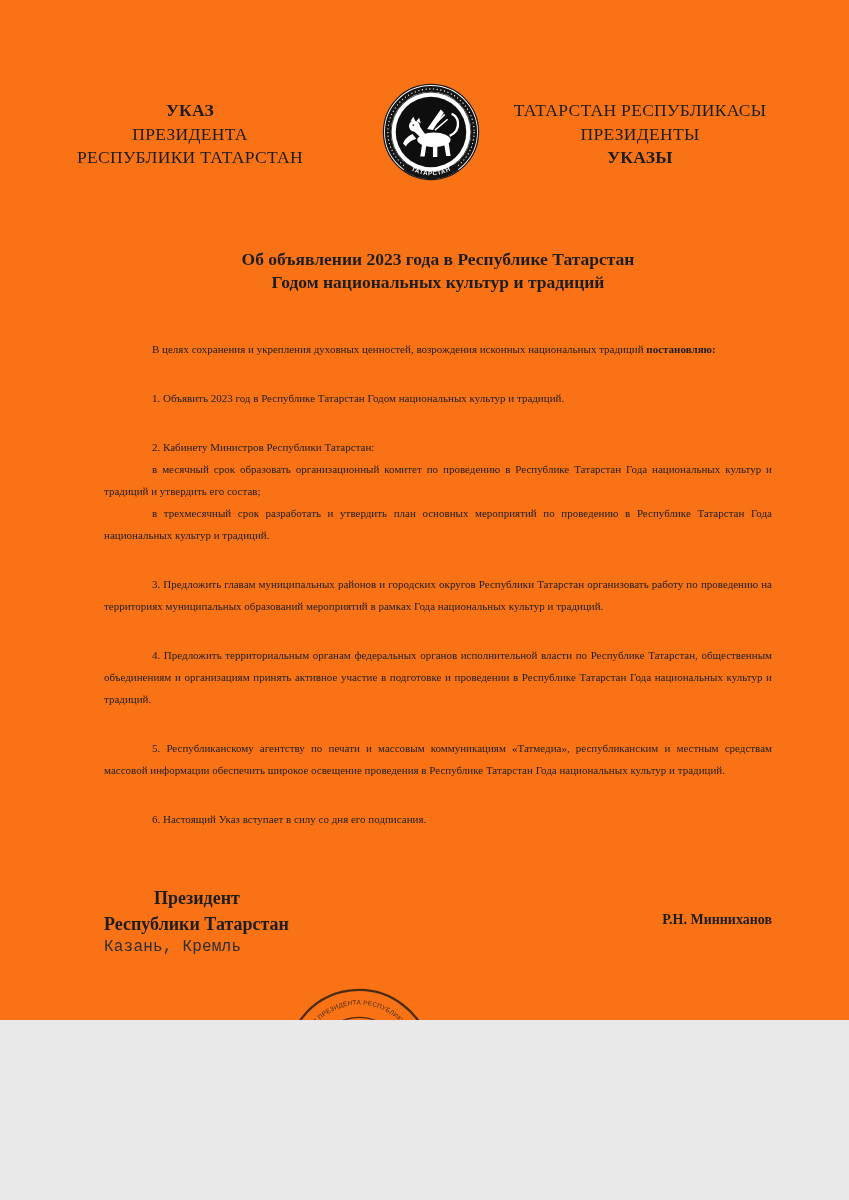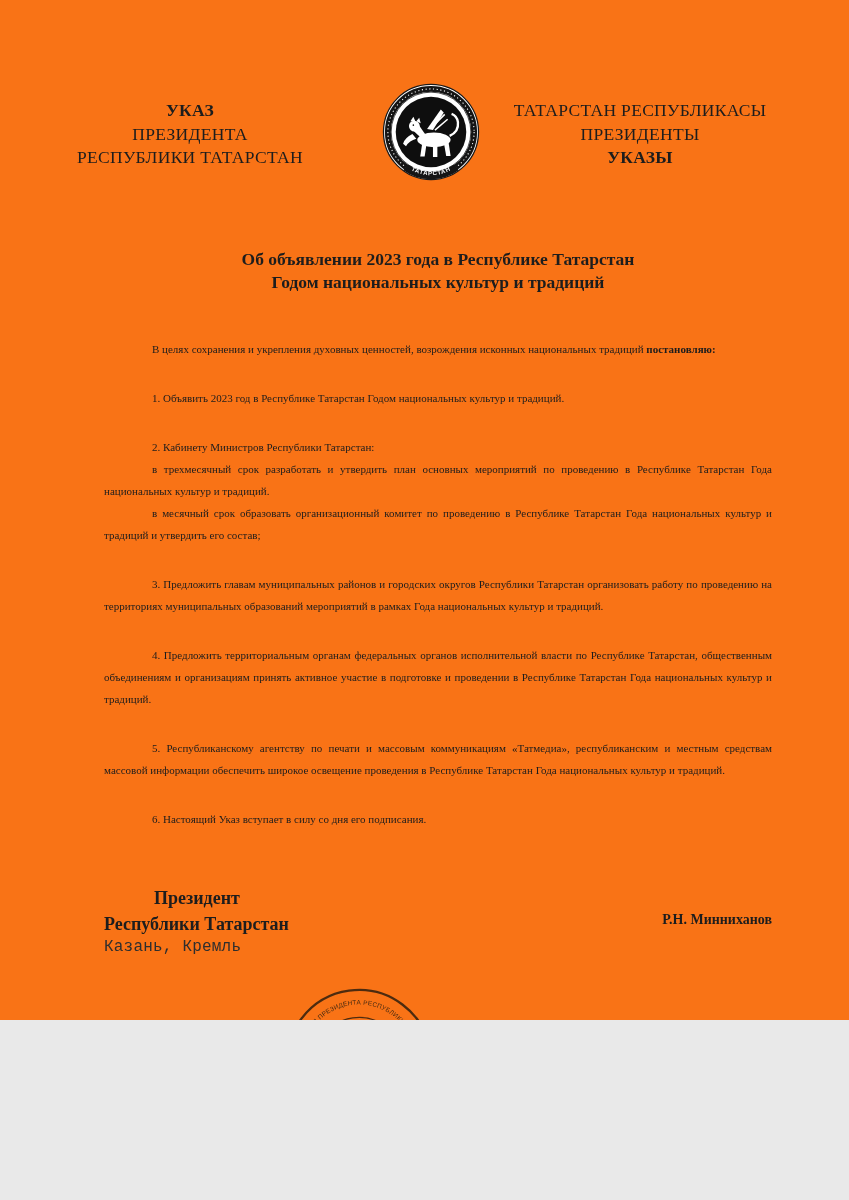--- a/index.html
+++ b/index.html
@@ -86,22 +86,22 @@
     <p class="para intro">
       <span>В целях сохранения и укрепления духовных ценностей, возрождения исконных национальных традиций </span><strong>постановляю:</strong>
     </p>
 
     <div class="pgroup">
       <p class="para">1. Объявить 2023 год в Республике Татарстан Годом национальных культур и традиций.</p>
     </div>
 
     <div class="pgroup">
       <p class="para">2. Кабинету Министров Республики Татарстан:</p>
+      <p class="para">в месячный срок образовать организационный комитет по проведению в Республике Татарстан Года национальных культур и традиций и утвердить его состав;</p>
       <p class="para">в трехмесячный срок разработать и утвердить план основных мероприятий по проведению в Республике Татарстан Года национальных культур и традиций.</p>
-      <p class="para">в месячный срок образовать организационный комитет по проведению в Республике Татарстан Года национальных культур и традиций и утвердить его состав;</p>
     </div>
 
     <div class="pgroup">
       <p class="para">3. Предложить главам муниципальных районов и городских округов Республики Татарстан организовать работу по проведению на территориях муниципальных образований мероприятий в рамках Года национальных культур и традиций.</p>
     </div>
 
     <div class="pgroup">
       <p class="para">4. Предложить территориальным органам федеральных органов исполнительной власти по Республике Татарстан, общественным объединениям и организациям принять активное участие в подготовке и проведении в Республике Татарстан Года национальных культур и традиций.</p>
     </div>
 

